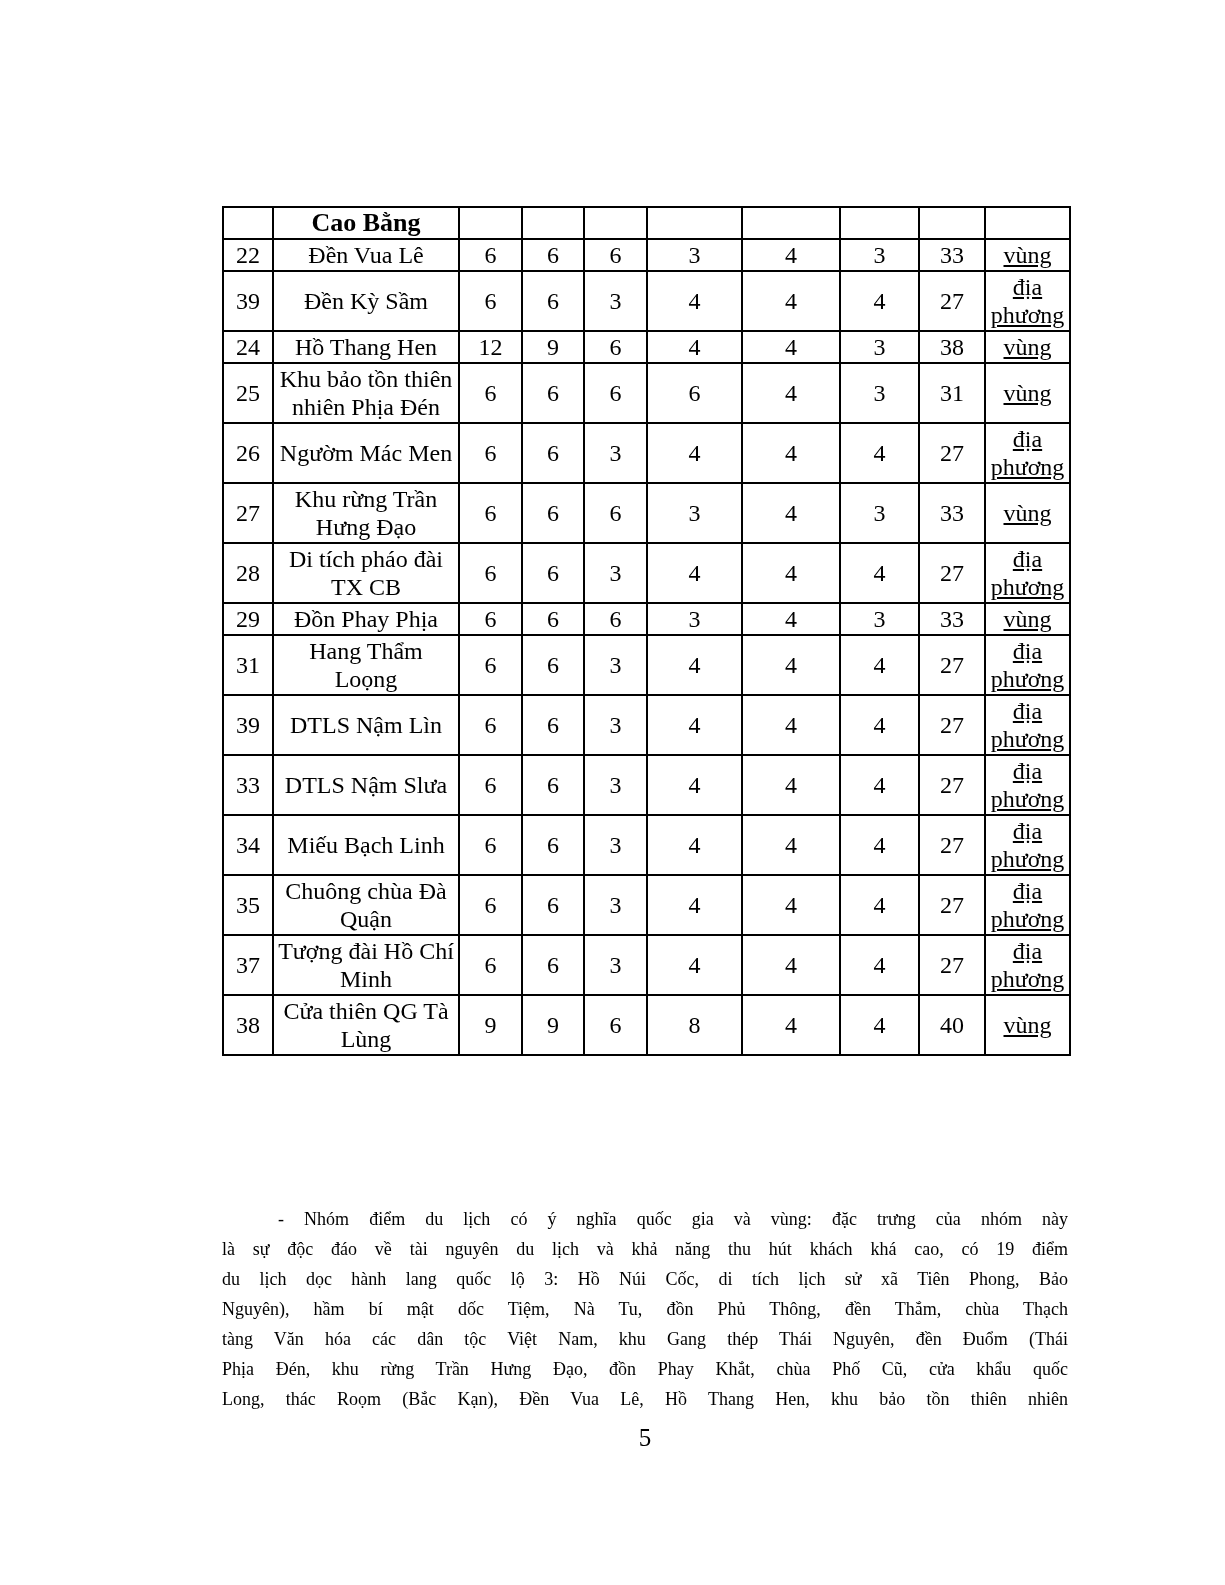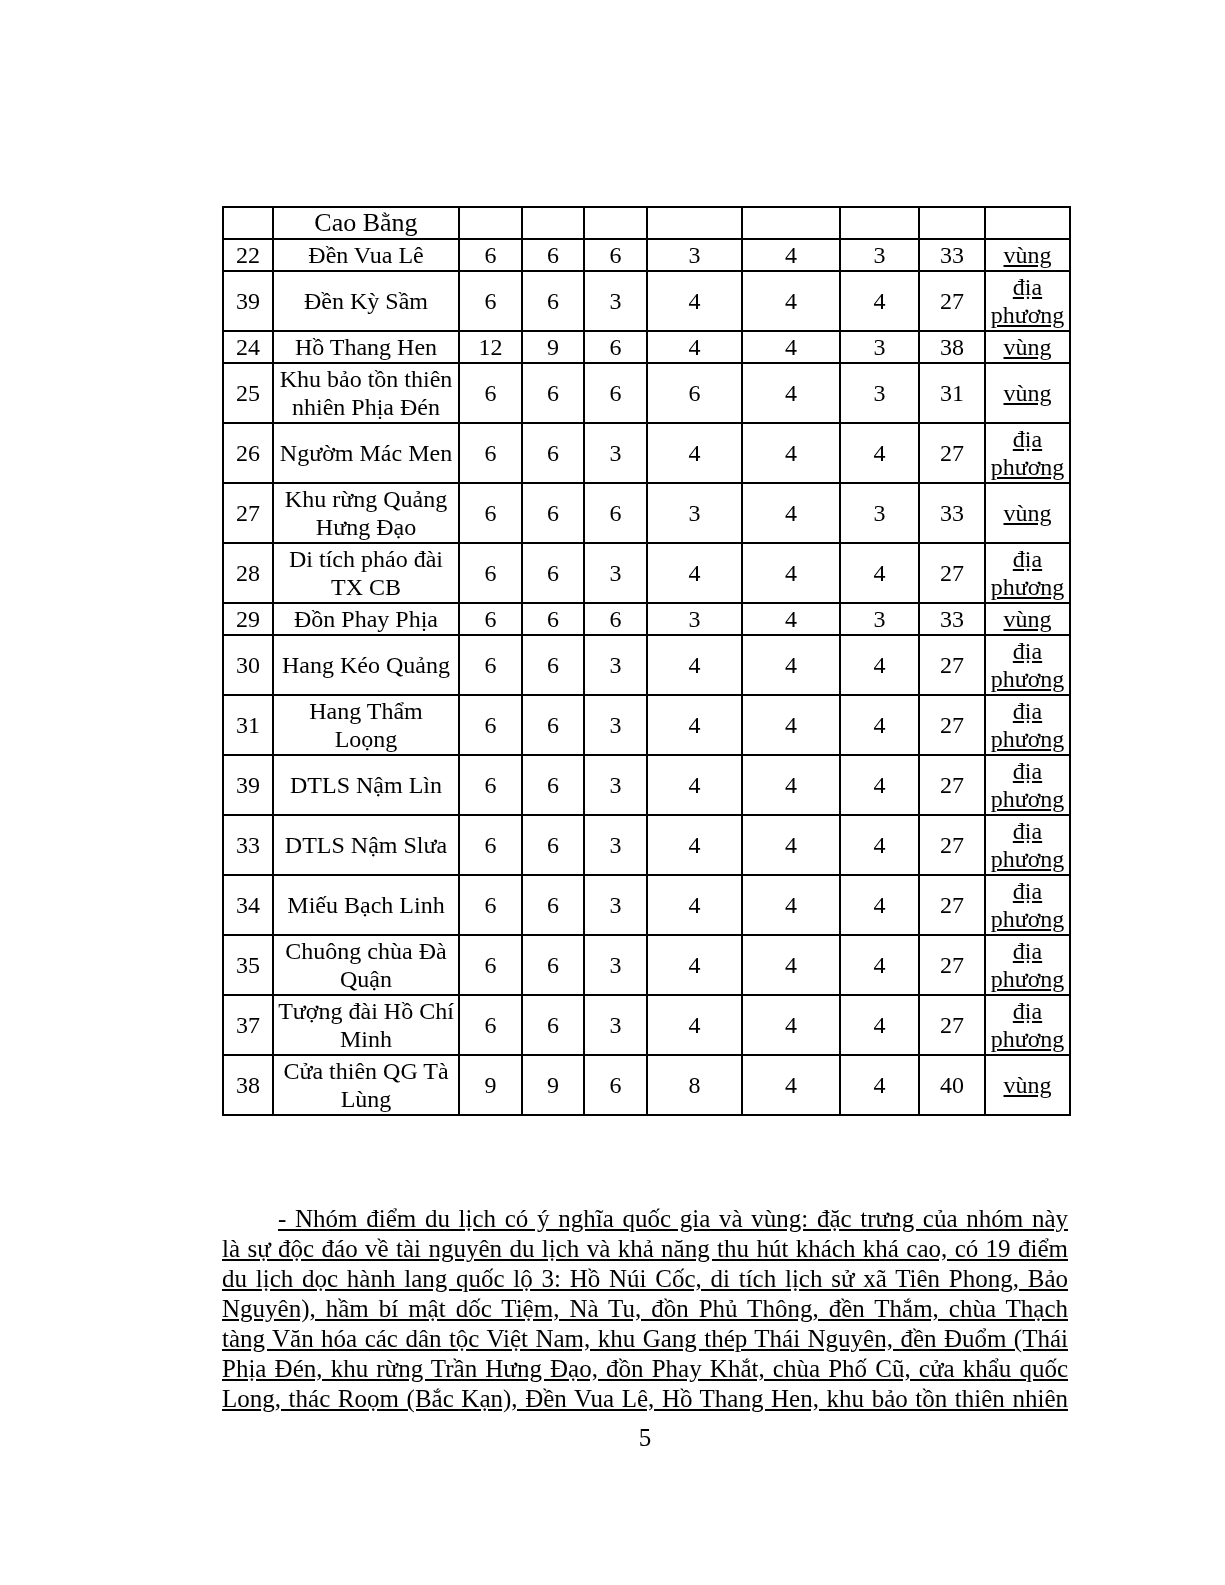--- a/index.html
+++ b/index.html
@@ -36,35 +36,34 @@
   }
   table.eval-table thead td {
     height: 28px;
   }
   td.c-name {
     text-align: justify;
     text-justify: inter-word;
     padding: 1px 7px;
   }
   td.hdr {
-    font-weight: normal;
+    font-weight: bold;
     text-align: center;
     font-size: 26px;
   }
   td.c-cls {
     padding: 1px 1px;
     text-decoration: underline;
   }
   .para {
     position: absolute;
     left: 222px;
     top: 1204px;
     width: 846px;
-    font-size: 25px;
-    text-decoration: underline;
+    font-size: 18px;
   }
   .para .line {
     text-align: justify;
     text-align-last: justify;
     line-height: 30px;
     white-space: nowrap; 
     overflow: hidden;
   }
   .para .line { white-space: normal; } 
   .para .line.first {
@@ -167,21 +166,21 @@
     <td class="c-v">6</td>
     <td class="c-v">3</td>
     <td class="c-v">4</td>
     <td class="c-v">4</td>
     <td class="c-v">4</td>
     <td class="c-v">27</td>
     <td class="c-cls">địa phương</td>
   </tr>
         <tr>
     <td class="c-no">27</td>
-    <td class="c-name">Khu rừng Quảng Hưng Đạo</td>
+    <td class="c-name">Khu rừng Trần Hưng Đạo</td>
     <td class="c-v">6</td>
     <td class="c-v">6</td>
     <td class="c-v">6</td>
     <td class="c-v">3</td>
     <td class="c-v">4</td>
     <td class="c-v">3</td>
     <td class="c-v">33</td>
     <td class="c-cls">vùng</td>
   </tr>
         <tr>
@@ -200,32 +199,20 @@
     <td class="c-no">29</td>
     <td class="c-name">Đồn Phay Phịa</td>
     <td class="c-v">6</td>
     <td class="c-v">6</td>
     <td class="c-v">6</td>
     <td class="c-v">3</td>
     <td class="c-v">4</td>
     <td class="c-v">3</td>
     <td class="c-v">33</td>
     <td class="c-cls">vùng</td>
-  </tr>
-        <tr>
-    <td class="c-no">30</td>
-    <td class="c-name">Hang Kéo Quảng</td>
-    <td class="c-v">6</td>
-    <td class="c-v">6</td>
-    <td class="c-v">3</td>
-    <td class="c-v">4</td>
-    <td class="c-v">4</td>
-    <td class="c-v">4</td>
-    <td class="c-v">27</td>
-    <td class="c-cls">địa phương</td>
   </tr>
         <tr>
     <td class="c-no">31</td>
     <td class="c-name">Hang Thẩm Loọng</td>
     <td class="c-v">6</td>
     <td class="c-v">6</td>
     <td class="c-v">3</td>
     <td class="c-v">4</td>
     <td class="c-v">4</td>
     <td class="c-v">4</td>

